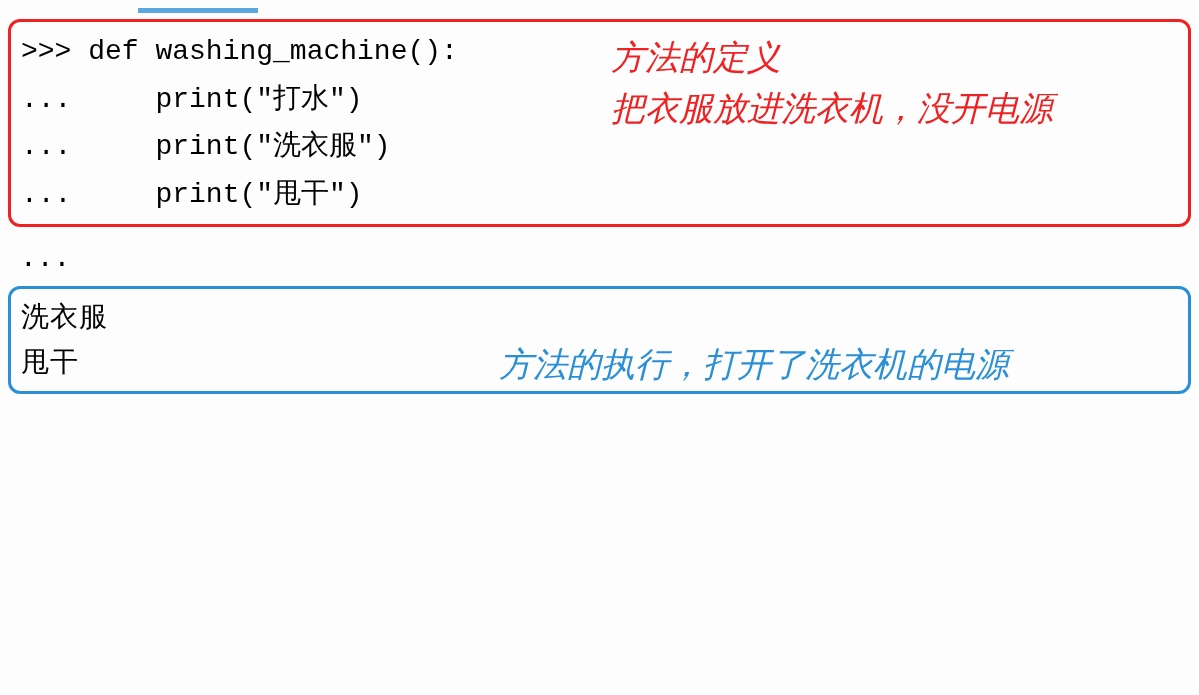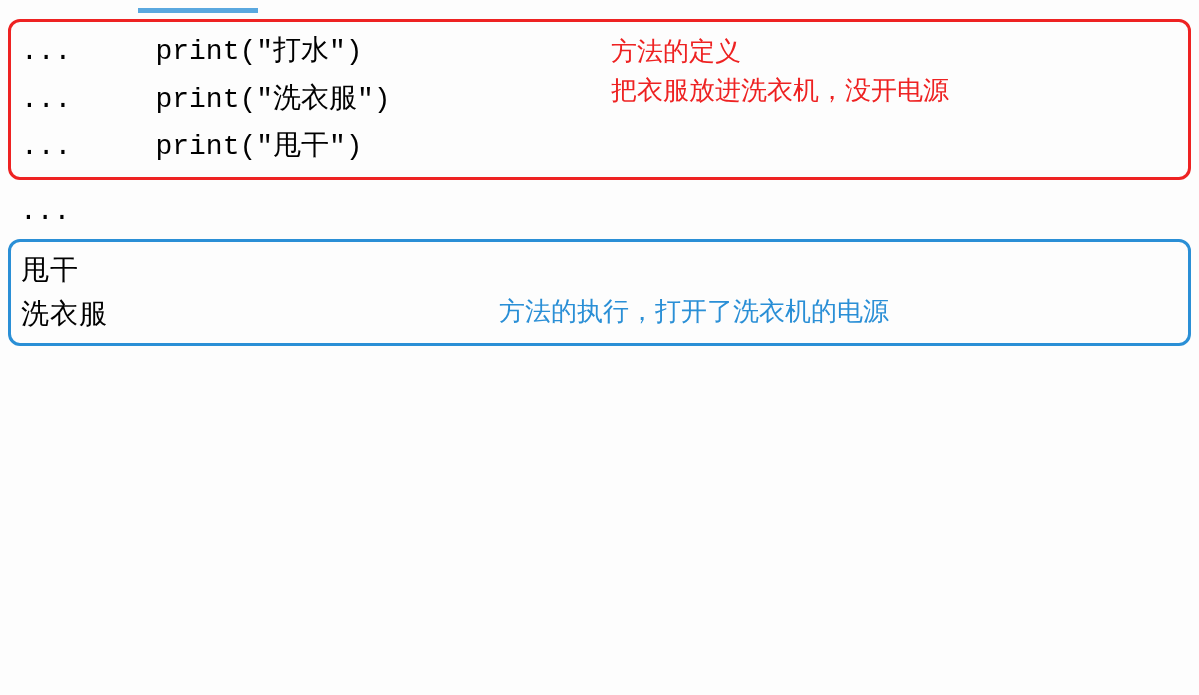--- a/index.html
+++ b/index.html
@@ -27,23 +27,24 @@
       font-family: "Consolas", "Monaco", "Courier New", monospace;
     }
     .between-line {
       padding: 4px 12px;
       line-height: 1.6;
       white-space: pre;
     }
     .annotation {
       position: absolute;
       font-family: "Microsoft YaHei", "SimHei", sans-serif;
-      font-size: 26px;
+      font-size: 34px;
       line-height: 1.5;
       font-weight: 400;
+      font-style: italic;
     }
     .annotation-red {
       color: #ee2222;
       top: 10px;
       left: 600px;
       width: 560px;
     }
     .annotation-blue {
       color: #2a8fd6;
       top: 50px;
@@ -71,28 +72,29 @@
     }
   </style>
 </head>
 <body>
 
 <div class="container">
 
   <div class="top-tab"></div>
 
   <div class="box box-red">
+    <div class="code-line">&gt;&gt;&gt; def washing_machine():</div>
     <div class="code-line">...     print("打水")</div>
     <div class="code-line">...     print("洗衣服")</div>
     <div class="code-line">...     print("甩干")</div>
     <div class="annotation annotation-red">方法的定义<br>把衣服放进洗衣机，没开电源</div>
   </div>
 
   <div class="between-line">...</div>
 
   <div class="box box-blue">
+    <div class="output-line">洗衣服</div>
     <div class="output-line">甩干</div>
-    <div class="output-line">洗衣服</div>
     <div class="annotation annotation-blue">方法的执行，打开了洗衣机的电源</div>
   </div>
 
 
 </div>
 
 </body></html>

